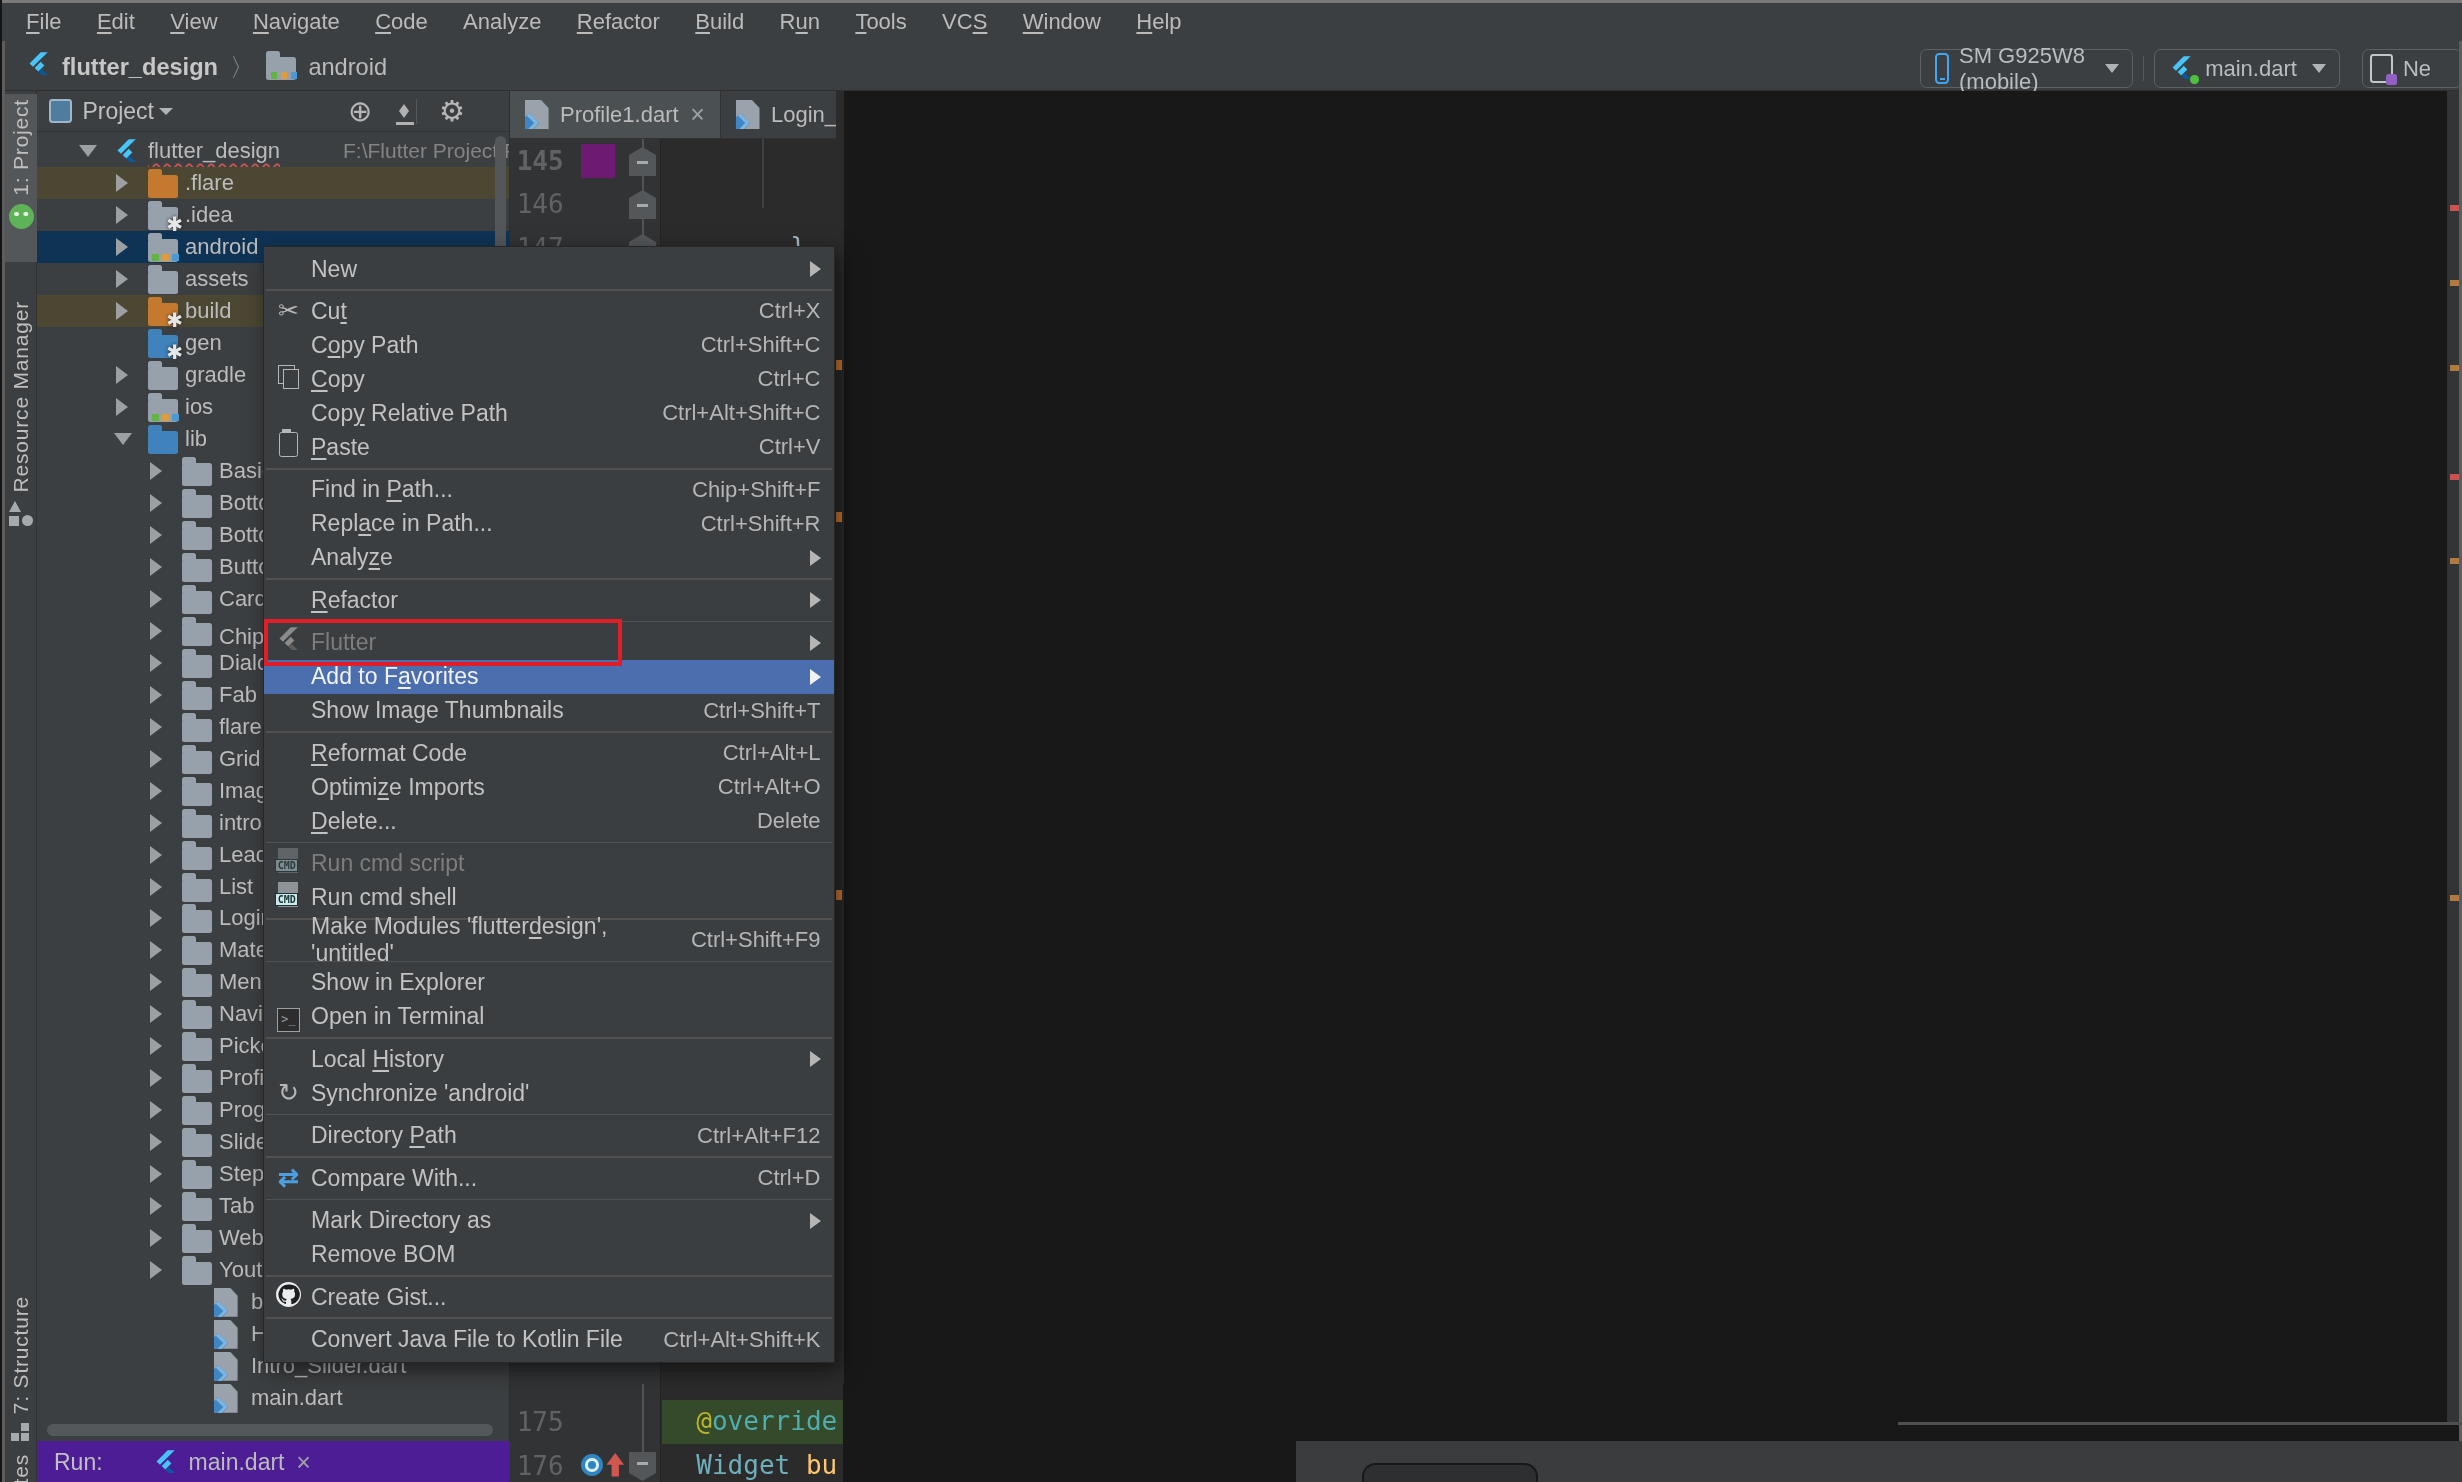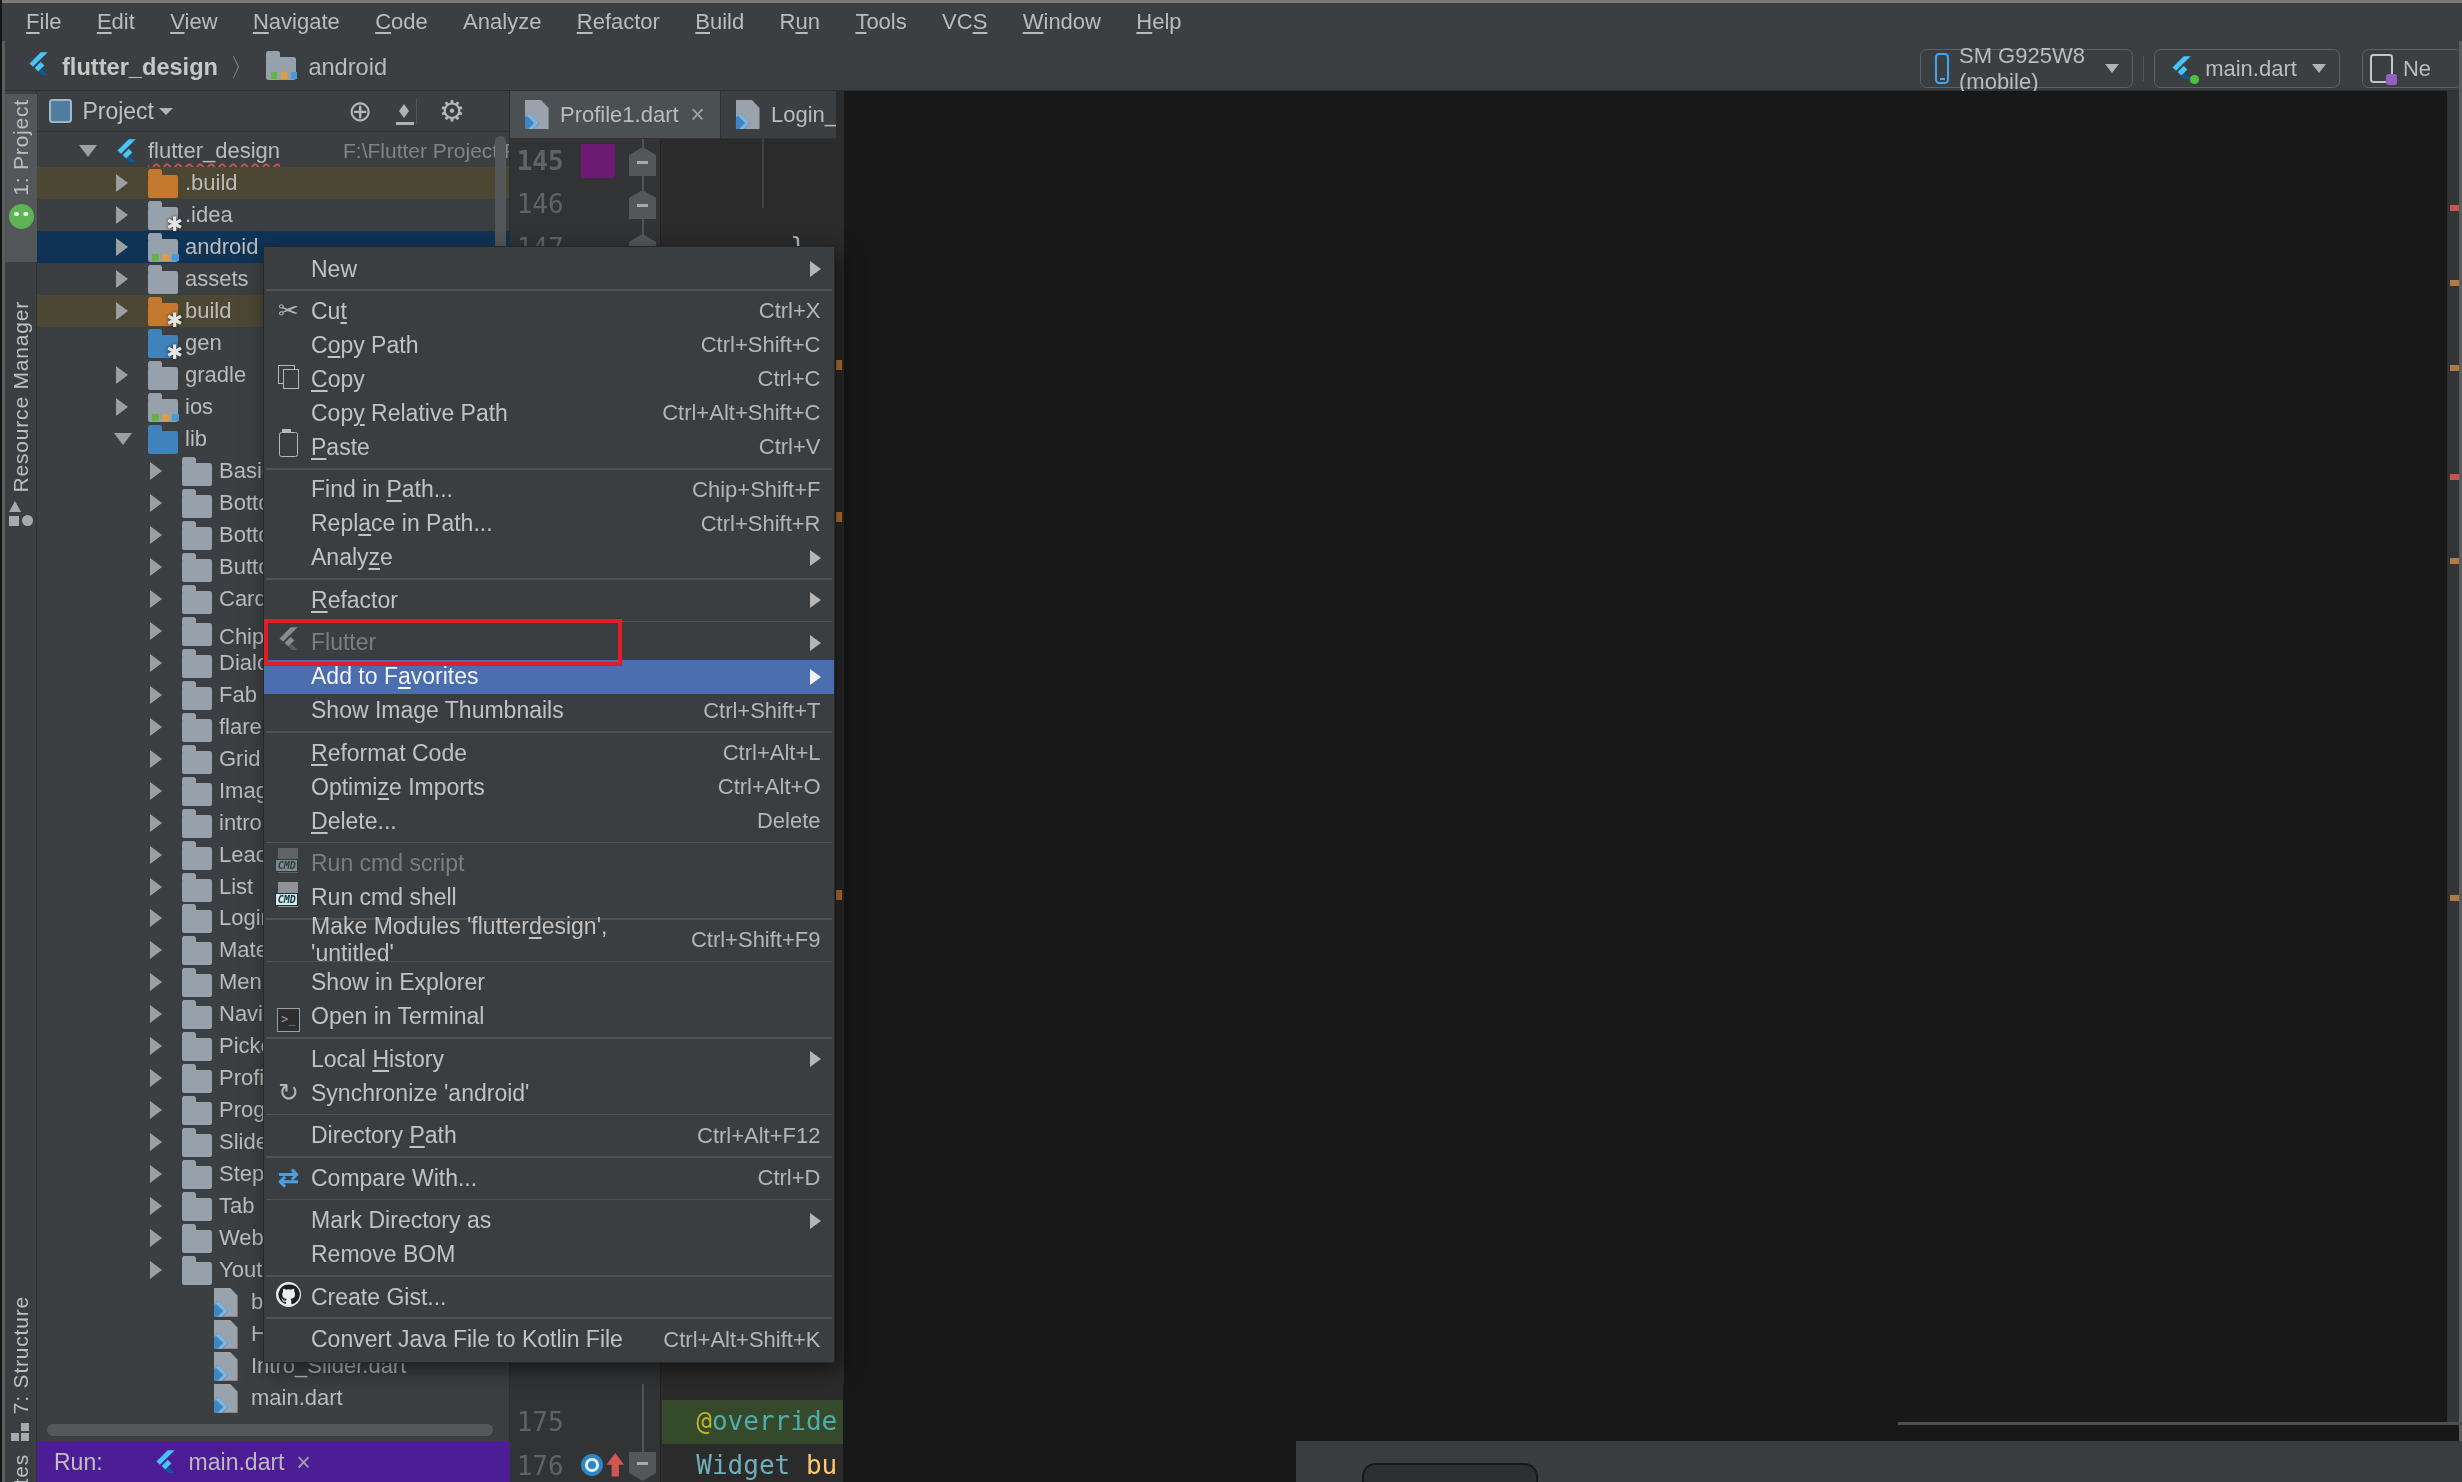--- a/index.html
+++ b/index.html
@@ -99,21 +99,21 @@
   .mrow .sub{width:0;height:0;border-top:8.4px solid transparent;border-bottom:8.4px solid transparent;border-left:11.8px solid #b5b5b5;margin-left:auto;}
   .mrow .msc + .sub, .mrow .lbl + .sub{margin-left:auto;}
   .mrow.disabled{color:#7d7d7d;}
   .mrow.selected{background:#4b6eaf;color:#f2f2f2;}
   .mrow.selected .sub{border-left-color:#f2f2f2;}
   .msep{height:1.7px;background:#515151;margin:3.4px 1.7px;}
   .redbox{position:absolute;left:0;top:-6.7px;width:358px;height:47px;border:4.2px solid #e11d28;box-sizing:border-box;pointer-events:none;z-index:5;}
   .sliver-mark{position:absolute;width:5.9px;height:10px;background:#cc7832;}
 
   
-  .ic{display:inline-block;font-style:italic;}
+  .ic{display:inline-block;}
   .ic-copy{position:relative;width:20px;height:23.6px;}
   .ic-copy::before,.ic-copy::after{content:'';position:absolute;width:14.3px;height:17.7px;border:1.7px solid #b6b6b6;background:#3b3e40;}
   .ic-copy::before{left:0;top:0;}
   .ic-copy::after{left:4.2px;top:4.2px;}
   .ic-paste{position:relative;width:17px;height:23px;border:1.7px solid #b6b6b6;border-radius:2.5px;}
   .ic-paste::before{content:'';position:absolute;left:2.5px;top:-4.2px;width:8.4px;height:4.2px;background:#b6b6b6;}
   .ic-term{width:23.6px;height:23.6px;background:#2d2d2d;border:1.7px solid #9aa0a6;box-sizing:border-box;color:#9aa0a6;font-size:11.8px;font-family:"DejaVu Sans Mono",monospace;line-height:20px;}
   .ic-cmd{position:relative;width:20px;height:25px;background:#8f9397;}
   .ic-cmd b{position:absolute;left:-3.4px;bottom:1.7px;background:#cfe8ea;color:#16333a;font-size:10px;font-weight:bold;padding:0 1.7px;border:0.8px solid #16333a;font-family:"DejaVu Sans Mono",monospace;}
   .ic-cmd.dis{opacity:.45;}
@@ -222,21 +222,21 @@
     <path fill="#075b9d" d="M11.8 18.2l3.2 3.2h5.2l-5.2-5.2z"></path>
           </svg></span>
         <span class="tlabel squig" style="left: 111px;">flutter_design</span>
         <span class="tlabel tpath" style="left: 306px;">F:\Flutter Project\Flutter Desig</span>
       </div>
       <div class="trow olive" style="top: 32px;">
         <i class="tarrow-r" style="left: 79px;"></i>
         <span style="position: absolute; left: 111px; top: 4.2px; width: 32px; height: 25px;">
           <span class="folder f-orange" style="top: 3.4px;"></span>
         </span>
-        <span class="tlabel" style="left: 148px;">.build</span>
+        <span class="tlabel" style="left: 148px;">.flare</span>
       </div>
       <div class="trow" style="top: 64px;">
         <i class="tarrow-r" style="left: 79px;"></i>
         <span style="position: absolute; left: 111px; top: 4.2px; width: 32px; height: 25px;">
           <span class="folder fan" style="top: 3.4px;"></span>
         </span>
         <span class="tlabel" style="left: 148px;">.idea</span>
       </div>
       <div class="trow selected" style="top: 96px;">
         <i class="tarrow-r" style="left: 79px;"></i>

